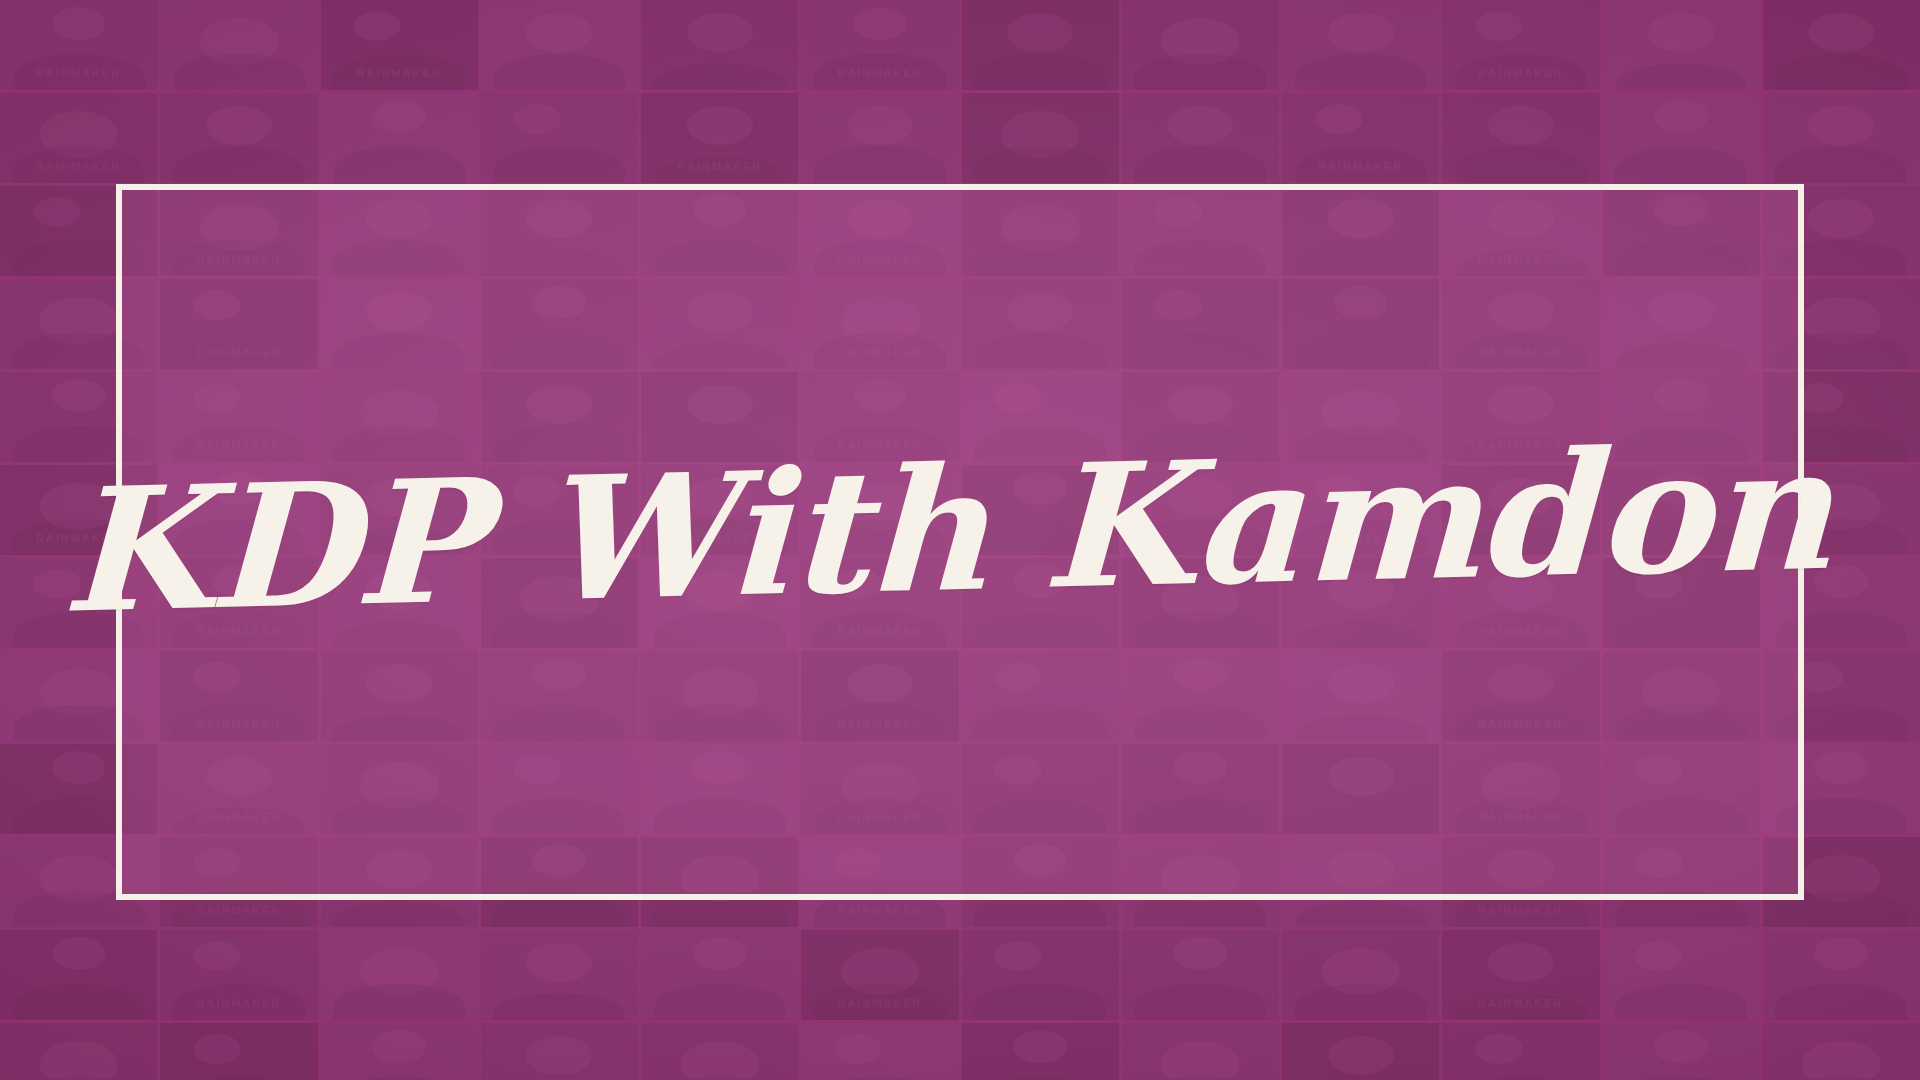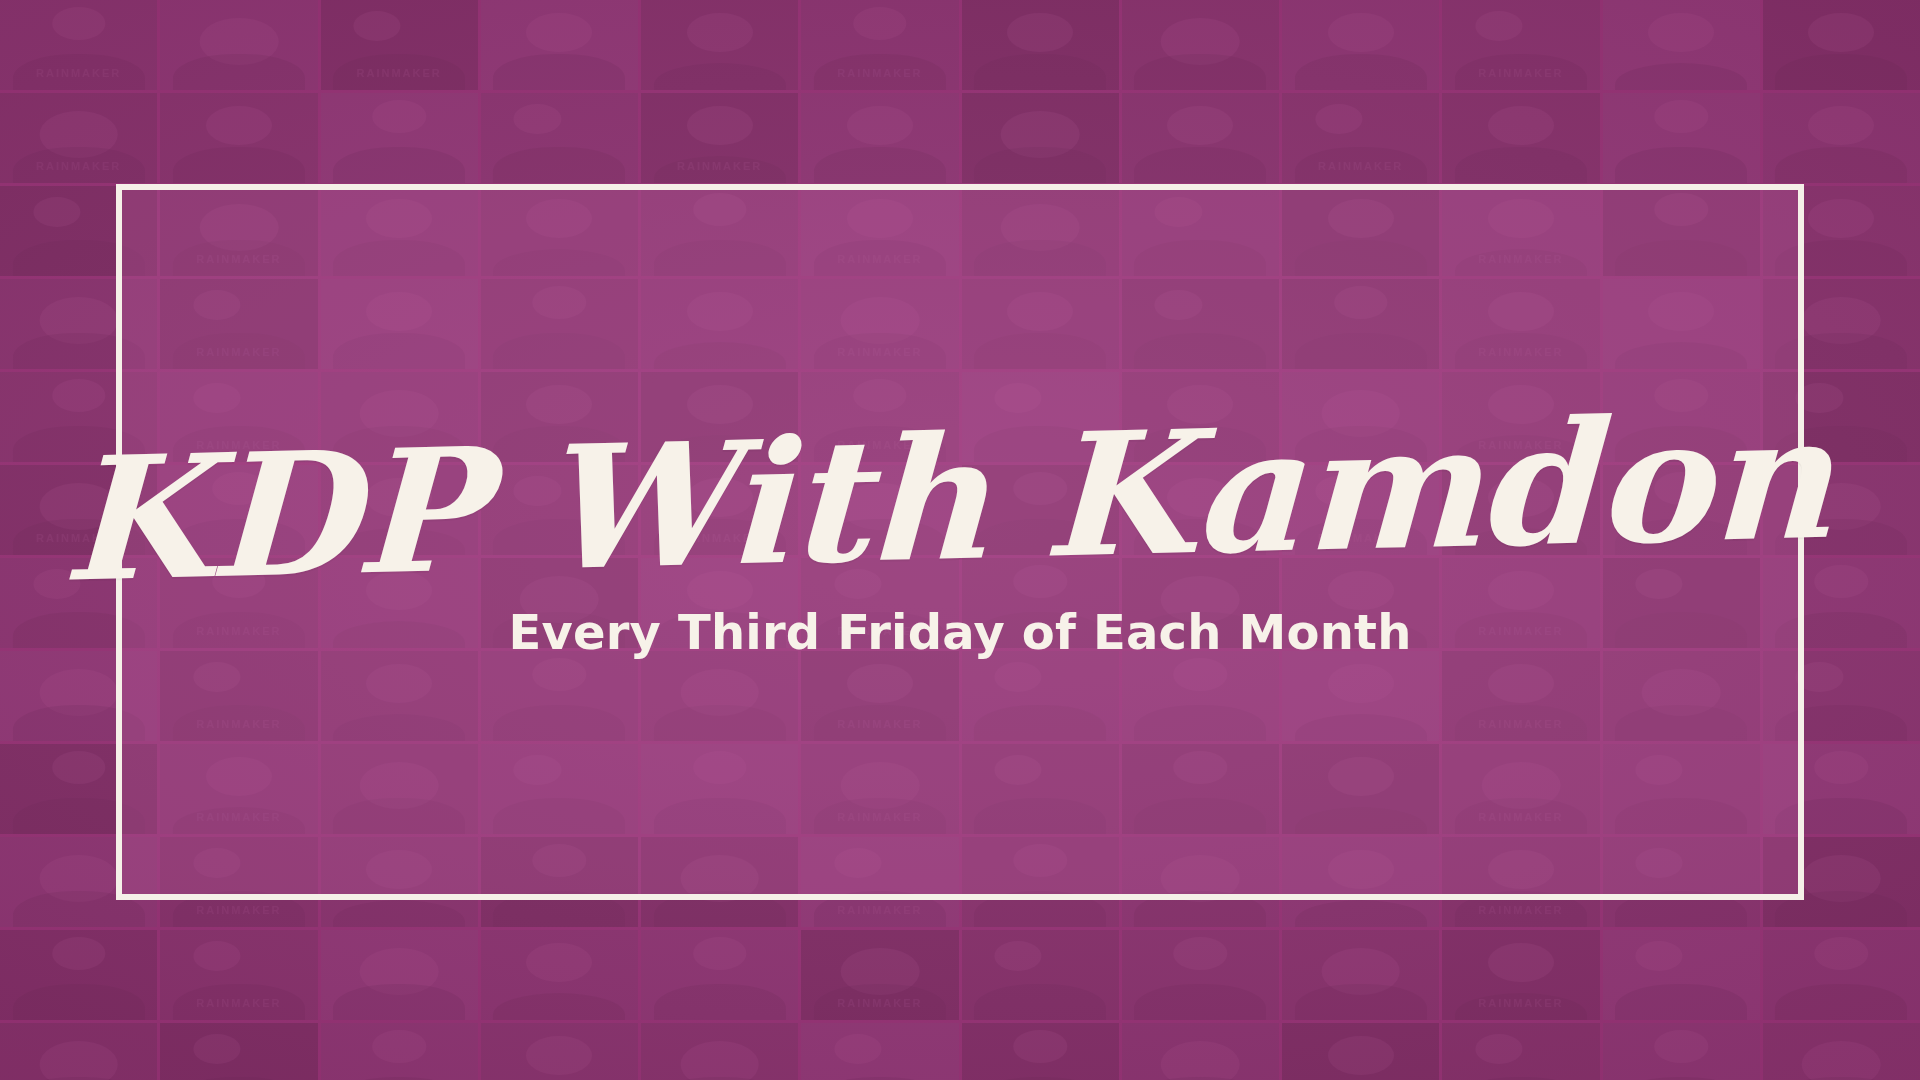--- a/index.html
+++ b/index.html
@@ -319,17 +319,16 @@
   <div class="wash"></div>
   <div class="wash2"></div>
   <div class="vignette"></div>
 
   <div class="panel"></div>
   <div class="frame"></div>
 
   <div class="content">
     <h1 class="title">KDP With Kamdon</h1>
     <p class="subtitle">
-      <span>Every Third Friday of Each Month</span>
     </p>
   </div>
 
 </div>
 
 </body></html>

